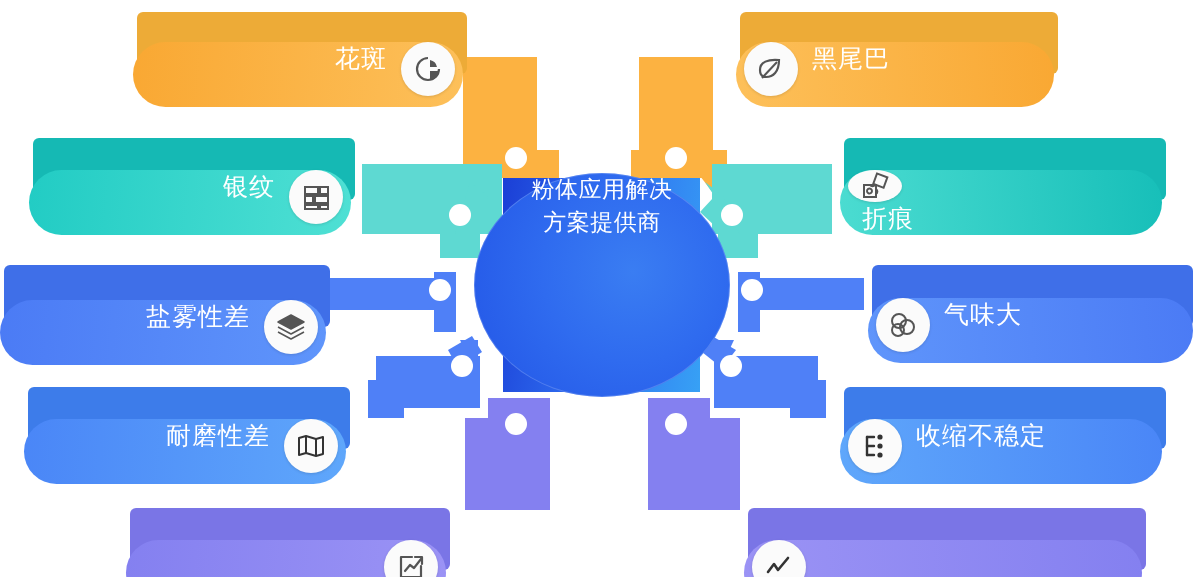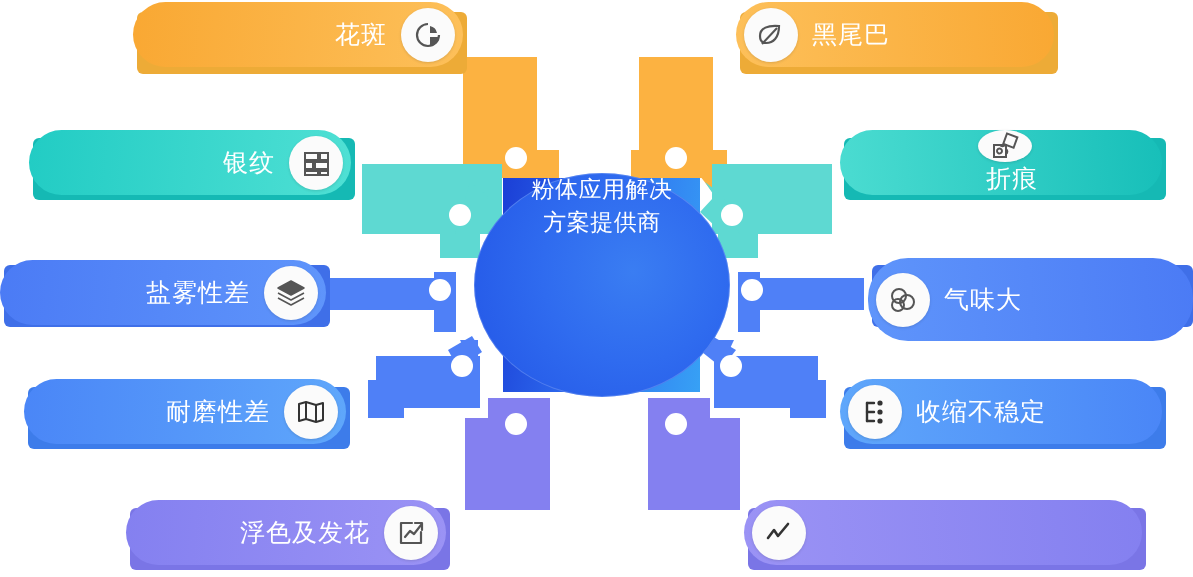--- a/index.html
+++ b/index.html
@@ -66,24 +66,25 @@
     text-align: center;
     letter-spacing: 0.5px;
     width: 190px;
     white-space: pre-line;
   }
 
   
   .pill {
     position: absolute;
     display: flex;
-    align-items: center;
+    align-items: flex-start;
     border-radius: 40px;
     box-sizing: border-box;
     z-index: 8;
+    margin-top: 40px;
   }
   .pill.left  { justify-content: flex-end; padding-right: 8px; }
   .pill.right { justify-content: flex-start; padding-left: 8px; }
 
   .pill-label {
     color: #ffffff;
     font-size: 25px;
     letter-spacing: 1px;
     white-space: nowrap;
   }
@@ -271,21 +272,21 @@
     <span class="pill-icon">
       <svg width="32" height="32" viewBox="0 0 32 32" fill="#555" stroke="#555" stroke-width="1.5" stroke-linejoin="round">
         <path d="M16 4 L29 11 L16 18 L3 11 Z"></path>
         <path d="M3 16 L16 23 L29 16" fill="none"></path>
         <path d="M3 21 L16 28 L29 21" fill="none"></path>
       </svg>
     </span>
   </div>
 
   <div class="pill-shadow s-blue" style="left:872px; top:265px; width:321px; height:62px;"></div>
-  <div class="pill right c-blue-r" style="left:868px; top:258px; width:325px; height:83px;font-family:Liberation Serif, serif;">
+  <div class="pill right c-blue-r" style="left:868px; top:258px; width:325px; height:65px;font-family:Liberation Serif, serif;">
     <span class="pill-icon">
       <svg width="32" height="32" viewBox="0 0 32 32" fill="none" stroke="#555" stroke-width="2">
         <circle cx="12" cy="12" r="7"></circle>
         <circle cx="20" cy="18" r="7"></circle>
         <circle cx="11" cy="21" r="6"></circle>
       </svg>
     </span>
     <span class="pill-label">气味大</span>
   </div>
 
@@ -312,21 +313,20 @@
         <circle cx="21" cy="7" r="2.6" fill="#333" stroke="none"></circle>
         <circle cx="21" cy="16" r="2.6" fill="#333" stroke="none"></circle>
         <circle cx="21" cy="25" r="2.6" fill="#333" stroke="none"></circle>
       </svg>
     </span>
     <span class="pill-label">收缩不稳定</span>
   </div>
 
   <div class="pill-shadow s-purple" style="left:130px; top:508px; width:320px; height:62px;"></div>
   <div class="pill left c-purple" style="left:126px; top:500px; width:320px; height:65px;">
-    <span class="pill-label">浮色及发花</span>
     <span class="pill-icon">
       <svg width="32" height="32" viewBox="0 0 32 32" fill="none" stroke="#555" stroke-width="2.2" stroke-linecap="round" stroke-linejoin="round">
         <path d="M26 15 L26 26 L6 26 L6 6 L17 6"></path>
         <path d="M10 20 L15 14 L19 17 L26 8"></path>
         <path d="M20 6 L27 6 L27 13"></path>
       </svg>
     </span>
   </div>
 
   <div class="pill-shadow s-purple" style="left:748px; top:508px; width:398px; height:62px;"></div>

